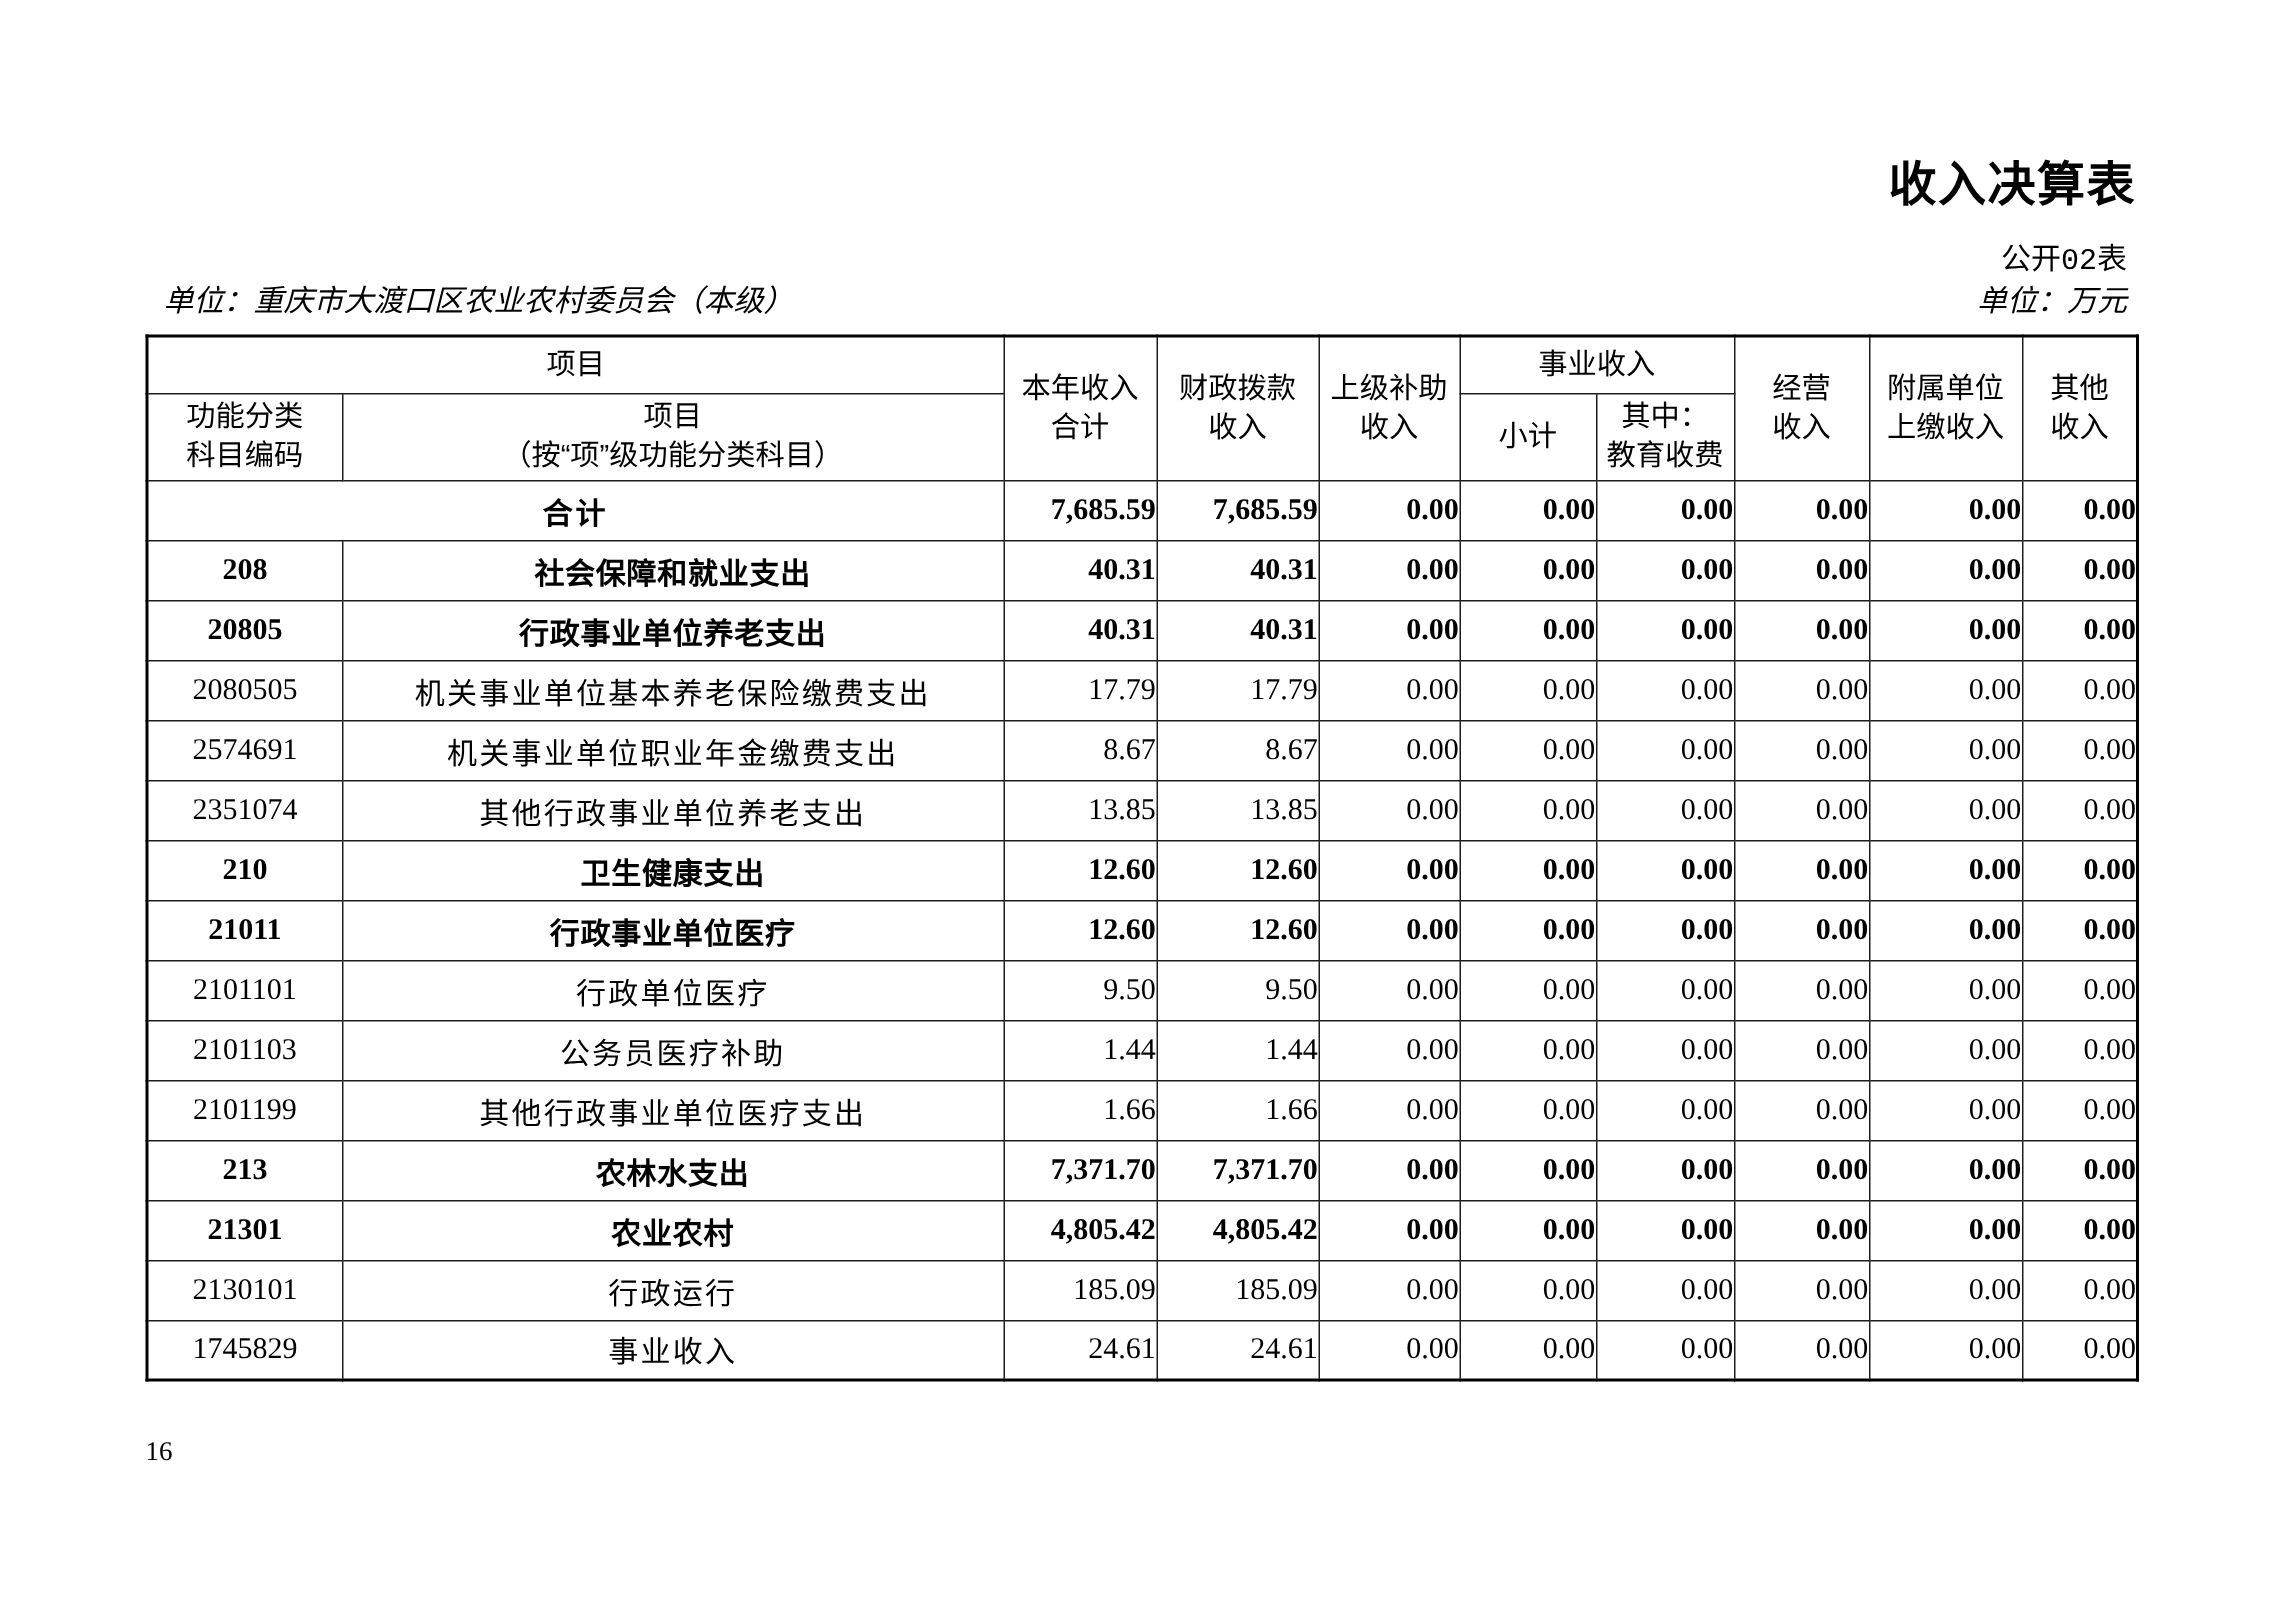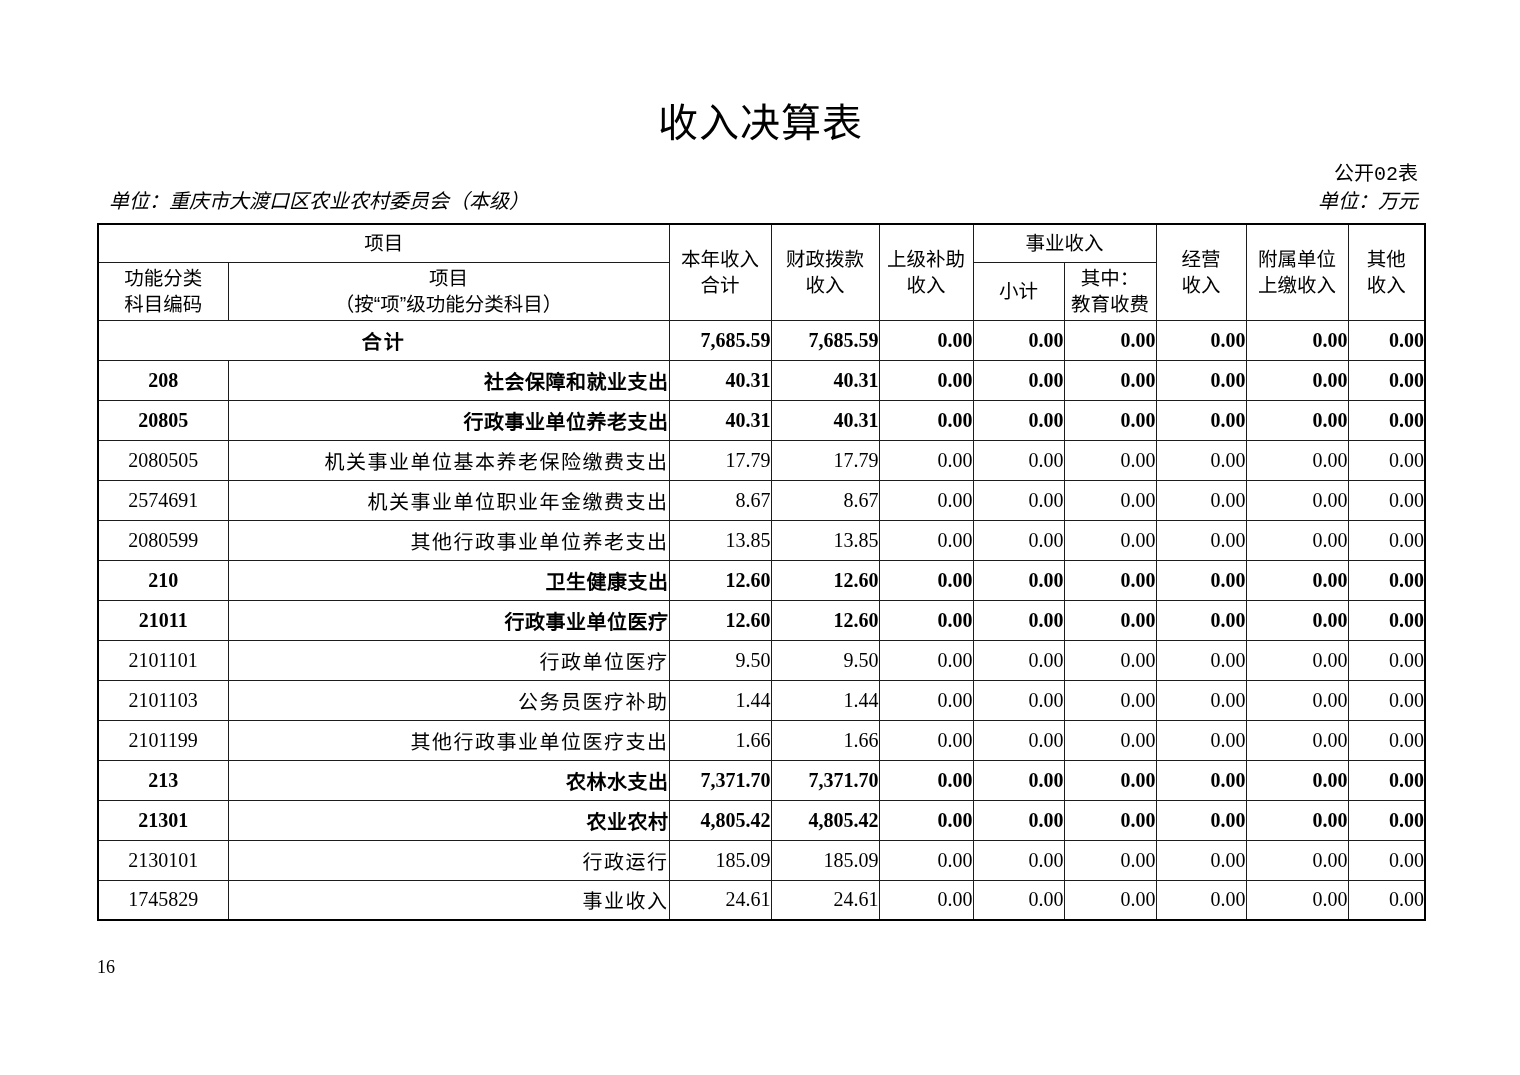--- a/index.html
+++ b/index.html
@@ -10,24 +10,24 @@
     color: #000;
     font-family: "Liberation Serif", serif;
     overflow: hidden;
   }
   .sheet {
     width: 1327px;
     margin-left: 97px;
   }
   .doc-title {
     margin: 100px 0 0 0;
-    text-align: center;
+    text-align: right;
     font-family: "Liberation Sans", sans-serif;
-    font-weight: normal;
-    font-size: 40px;
+    font-weight: bold;
+    font-size: 32px;
     line-height: 46px;
     letter-spacing: 1px;
   }
   .doc-label {
     margin-top: 16px;
     text-align: right;
     font-size: 20px;
     line-height: 26px;
     padding-right: 6px;
     font-family: Liberation Mono, monospace;
@@ -64,21 +64,21 @@
   }
   tr.h1 th { height: 38px; }
   tr.h2 th { height: 58px; }
   tbody td {
     height: 40px;
     font-size: 20px;
     vertical-align: middle;
   }
   tbody tr + tr td { border-top: 2.2px solid #4c4c4c; }
   td.code { text-align: center; padding-left: 13px; }
-  td.item { text-align: right; padding-left: 9px; letter-spacing: 1.5px; }
+  td.item { text-align: center; padding-left: 9px; letter-spacing: 1.5px; }
   td.num  { text-align: right; padding-right: 7px; }
   tr.bold td { font-weight: bold; }
   tr.bold td.item {
     font-family: "Liberation Sans", sans-serif;
     letter-spacing: 0.5px;
   }
   td.total-label {
     text-align: center;
     font-weight: bold;
     letter-spacing: 2px;
@@ -196,21 +196,21 @@
         <td class="num">8.67</td>
         <td class="num">8.67</td>
         <td class="num">0.00</td>
         <td class="num">0.00</td>
         <td class="num">0.00</td>
         <td class="num">0.00</td>
         <td class="num">0.00</td>
         <td class="num">0.00</td>
       </tr>
       <tr>
-        <td class="code">2080599</td>
+        <td class="code">2351074</td>
         <td class="item">其他行政事业单位养老支出</td>
         <td class="num">13.85</td>
         <td class="num">13.85</td>
         <td class="num">0.00</td>
         <td class="num">0.00</td>
         <td class="num">0.00</td>
         <td class="num">0.00</td>
         <td class="num">0.00</td>
         <td class="num">0.00</td>
       </tr>

